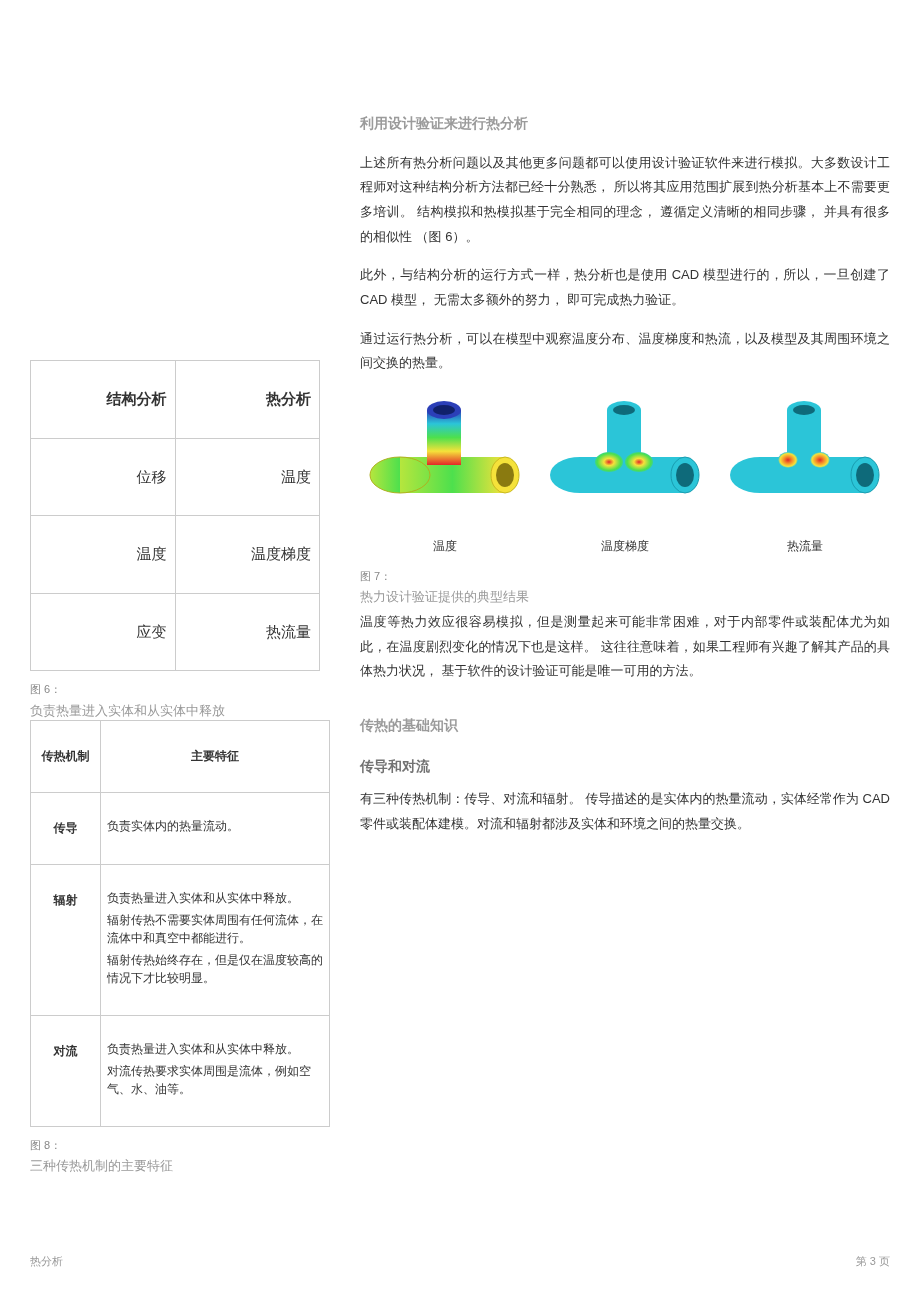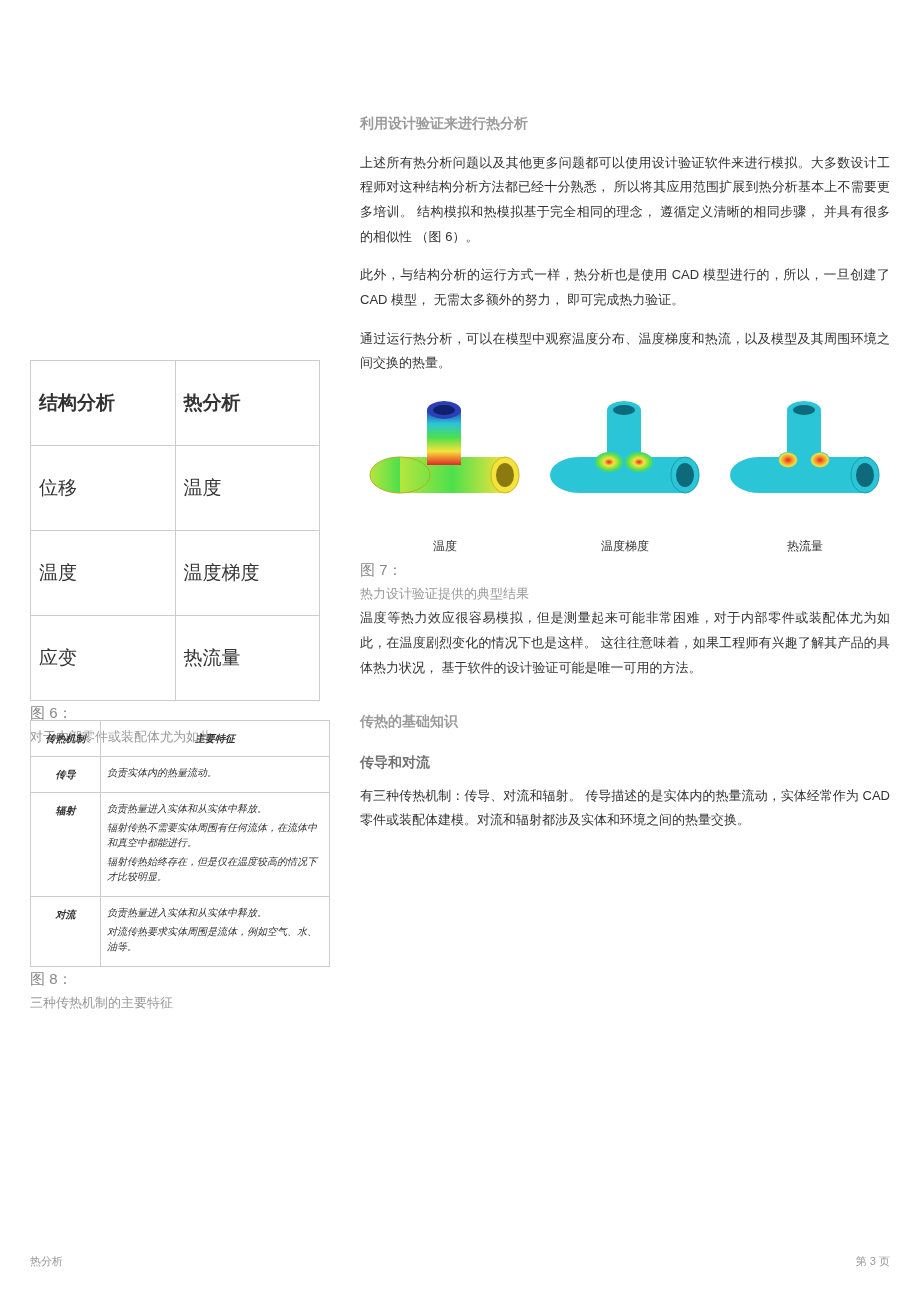--- a/index.html
+++ b/index.html
@@ -27,41 +27,40 @@
     color: #9b9b9b;
     font-weight: bold;
     font-size: 14px;
     margin-bottom: 14px;
   }
   .para {
     margin-bottom: 14px;
     text-align: justify;
     color: #333;
   }
-  .fig-label { font-size: 15px; color: #888; line-height: 1.6; }
+  .fig-label { font-size: 11px; color: #888; margin-top: 10px; line-height: 1.6; }
   .fig-caption { font-size: 13px; color: #999; }
 
   
   .table6 { border-collapse: collapse; width: 290px; }
   .table6 th, .table6 td {
     border: 1px solid #ccc;
-    text-align: left;
+    text-align: right;
     padding: 24px 8px;
-    font-size: 19px;
+    font-size: 15px;
   }
   .table6 th { font-weight: bold; }
 
   
   .table8 { border-collapse: collapse; width: 300px; }
   .table8 th, .table8 td {
     border: 1px solid #ccc;
-    padding: 8px 6px;
-    font-size: 10px;
+    padding: 24px 6px;
+    font-size: 12px;
     vertical-align: top;
-    font-style: italic;
   }
   .table8 th { text-align: center; font-weight: bold; }
   .table8 .mech { text-align: center; font-weight: bold; width: 70px; }
   .table8 .feat div { margin-bottom: 4px; line-height: 1.5; }
 
   
   .fig7-row { display: flex; justify-content: space-between; gap: 10px; }
   .pipe-card { flex: 1; text-align: center; }
   .pipe-svg { width: 160px; height: 130px; }
   .pipe-label { font-size: 12px; color: #333; margin-top: 6px; }
@@ -192,21 +191,21 @@
       <td>温度</td>
       <td>温度梯度</td>
     </tr>
     <tr>
       <td>应变</td>
       <td>热流量</td>
     </tr>
   </tbody>
     </table>
   <div class="fig-label">图 6：</div>
-  <div class="fig-caption">对于内部零件或装配体尤为如此</div>
+  <div class="fig-caption">负责热量进入实体和从实体中释放</div>
 </div>
 
 <div class="left-col" style="top: 720px;">
   <table class="table8">
     <tbody>
         <tr>
       <th>传热机制</th>
       <th>主要特征</th>
     </tr>
     <tr>

